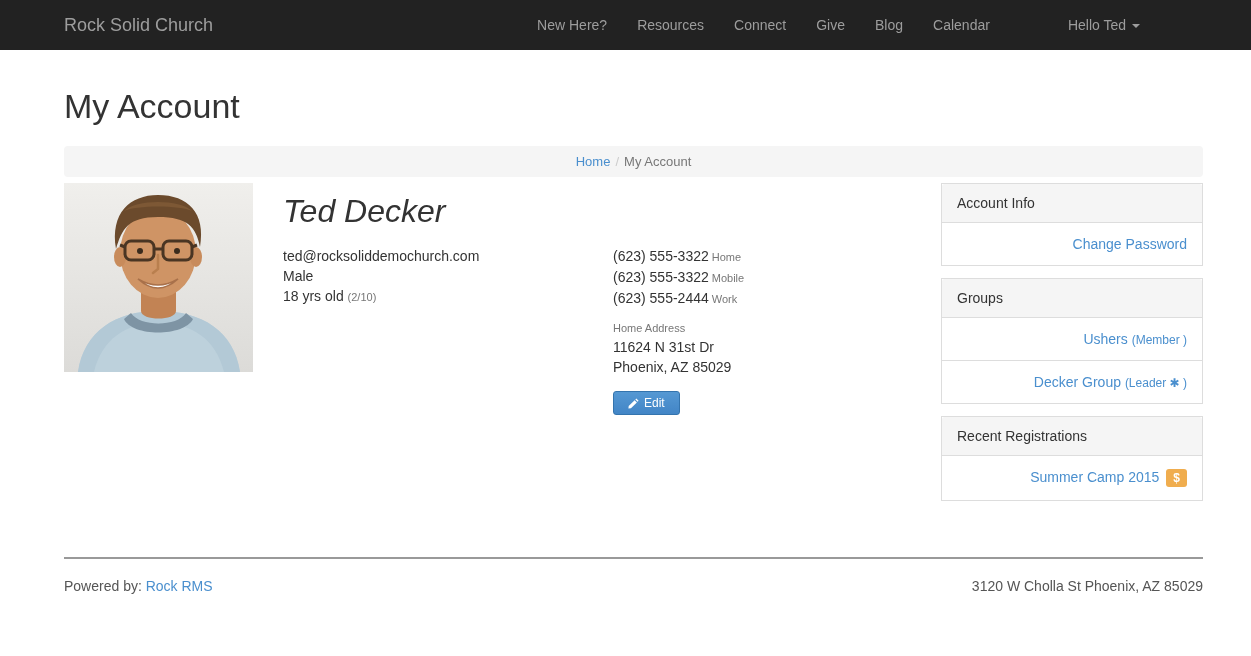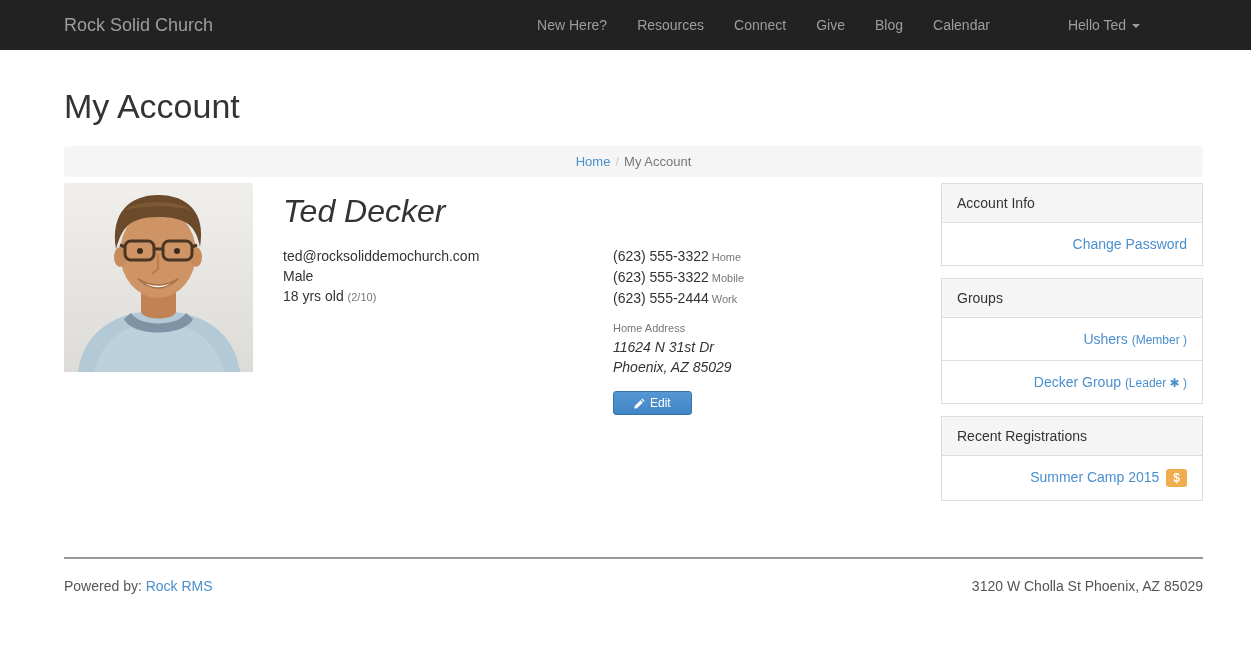--- a/index.html
+++ b/index.html
@@ -85,34 +85,34 @@
   }
   .detail-cols { display: flex; }
   .dcol-1 { width: 330px; flex: none; }
   .bio-line { font-size: 14px; line-height: 20px; color: #333; }
   .small-muted { font-size: 11px; color: #777777; }
 
   .phone-line { font-size: 14px; line-height: 20px; color: #333; white-space: nowrap; }
   .phone-type { font-size: 11px; color: #777777; margin-left: 3px; }
   .address-block { margin-top: 11px; }
   .address-label { font-size: 11px; color: #777777; line-height: 17px; }
-  .address-line { font-size: 14px; line-height: 20px; color: #333; font-style: italic; }
+  .address-line { font-size: 14px; line-height: 20px; color: #333; }
 
   .btn-edit {
     margin-top: 14px;
     display: inline-flex;
     align-items: center;
     gap: 5px;
     background: linear-gradient(#5598d3, #4285c6);
     border: 1px solid #3474ae;
     border-radius: 3px;
     color: #ffffff;
     font-size: 12px;
     font-family: "Liberation Sans", sans-serif;
-    padding: 4px 20px;
+    padding: 4px 14px;
     cursor: pointer;
   }
 
   
   .sidebar { width: 262px; flex: none; }
   .panel {
     border: 1px solid #dddddd;
     border-radius: 0;
     margin-bottom: 12px;
     background: #fff;

